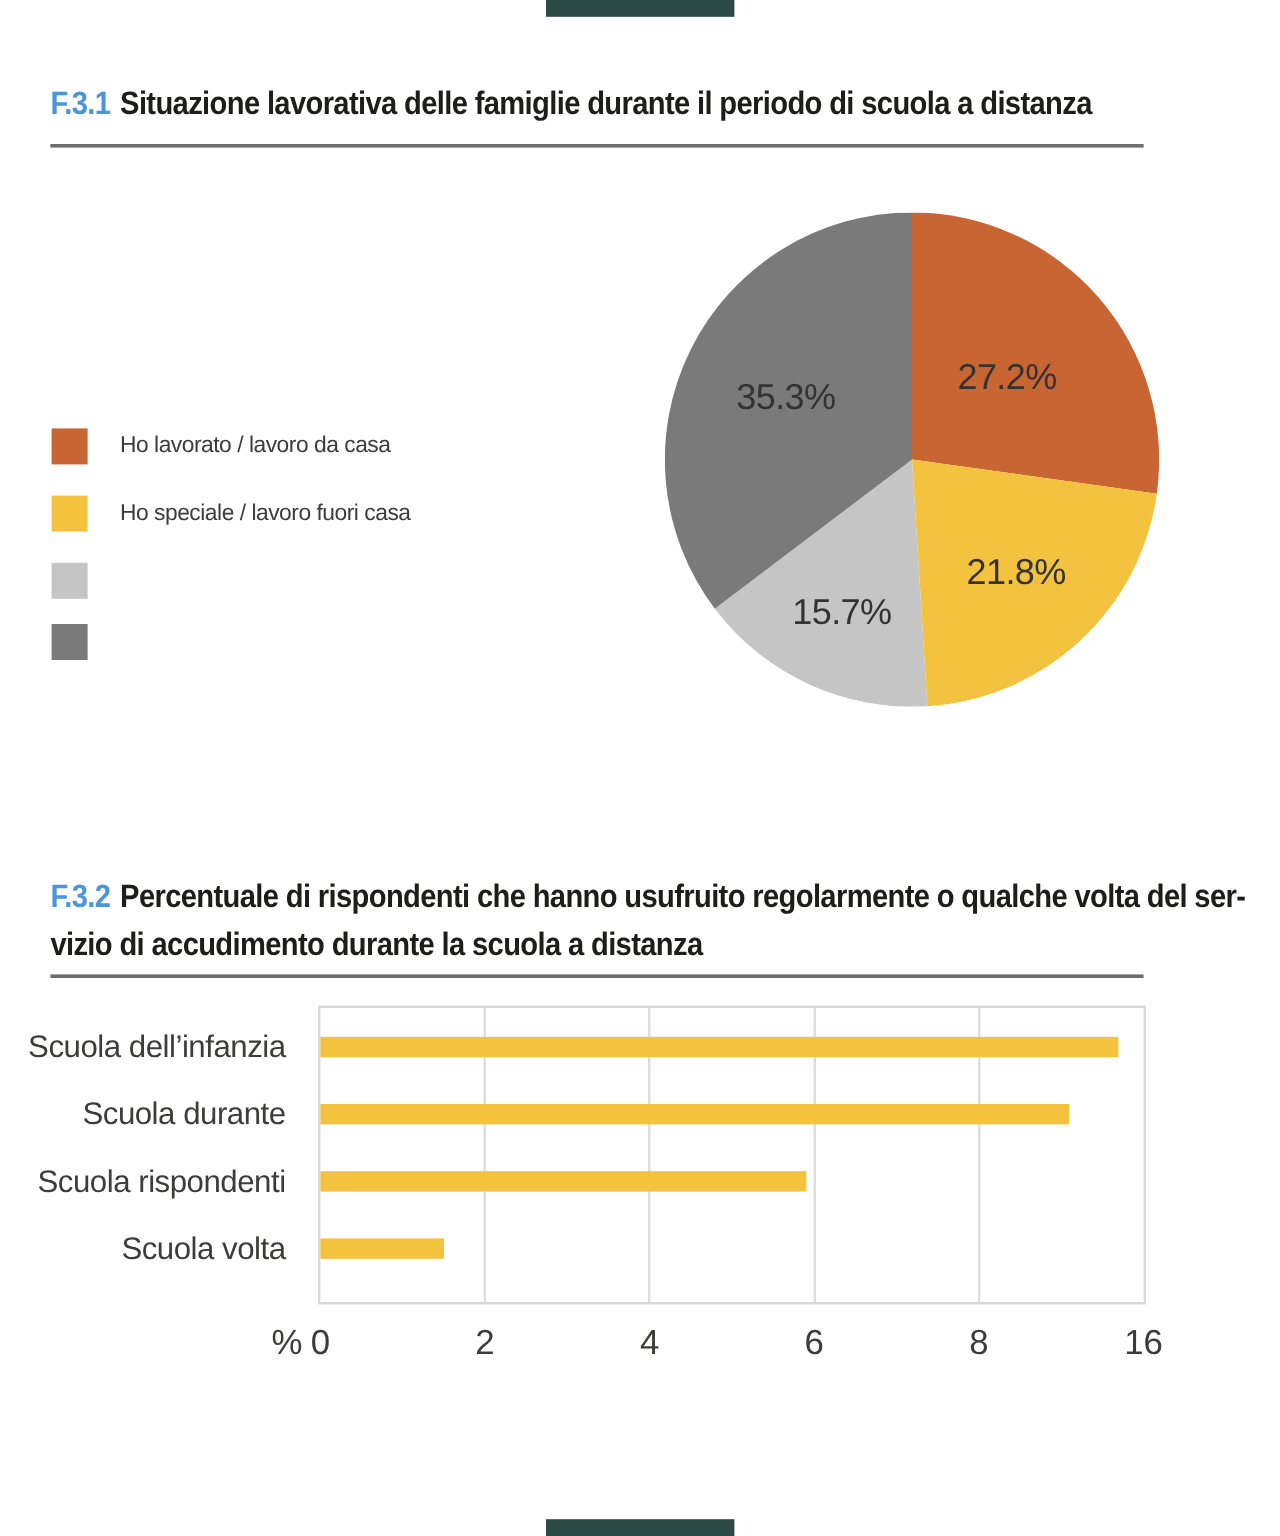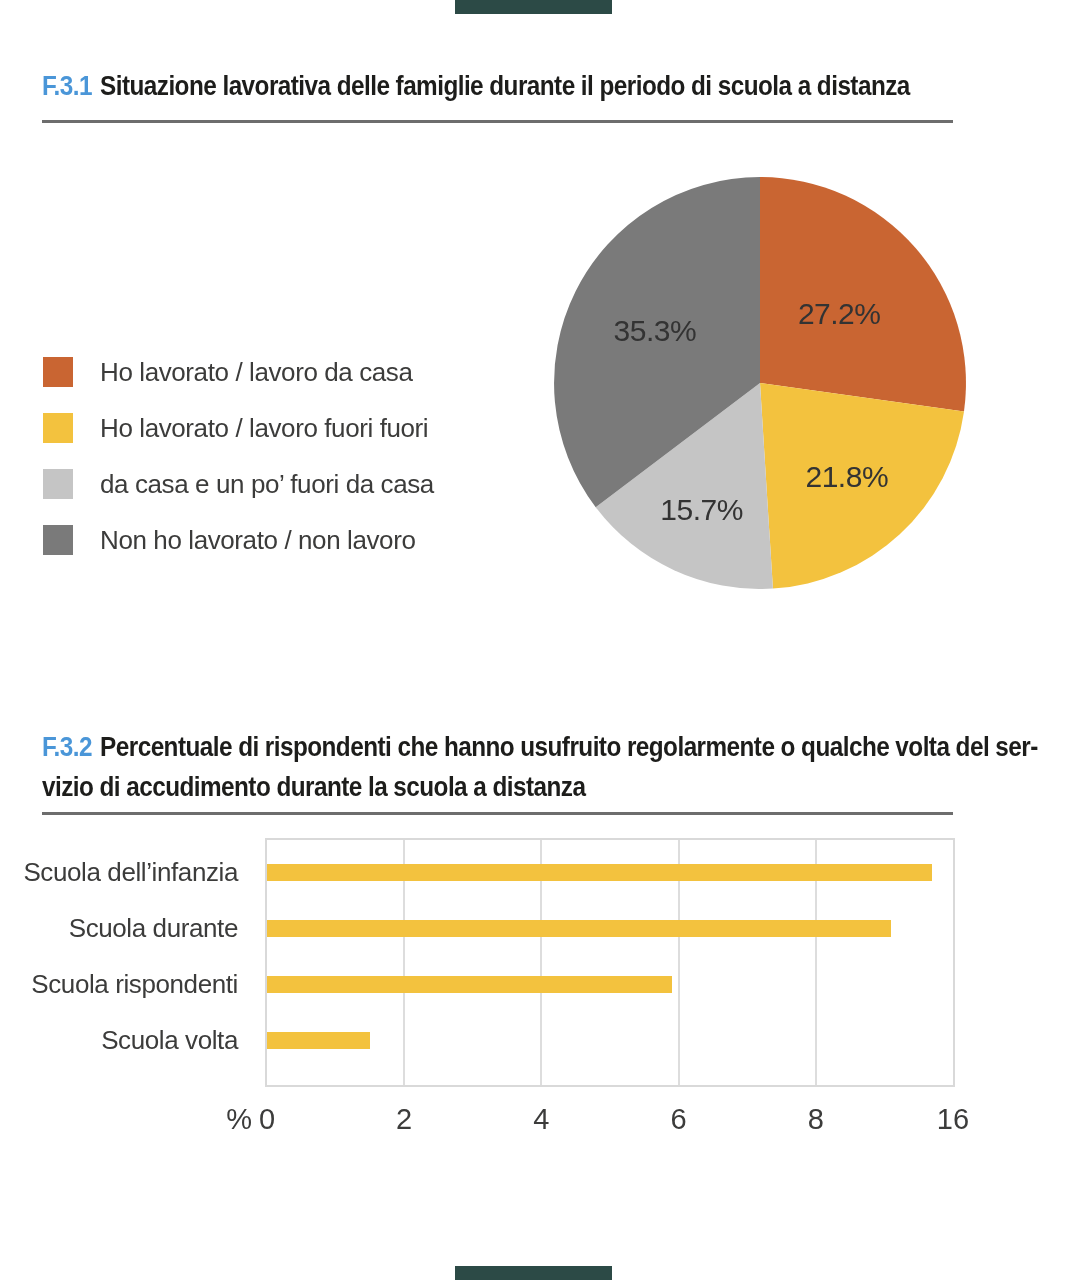--- a/index.html
+++ b/index.html
@@ -19,21 +19,21 @@
   .fig-code { margin-right:9px; }
   .rule { position:absolute; left:42px; width:911px; height:3px; background:#6d6d6d; }
   #rule1 { top:120px; }
   #rule2 { top:812px; }
 
   
   .legend { position:absolute; left:43px; top:352px; list-style:none;
             display:flex; flex-direction:column; gap:16px; width:470px; }
   .legend li { display:flex; align-items:flex-start; }
   .swatch { width:30px; height:30px; flex:none; margin-top:5px; }
-  .legend-text { margin-left:27px; font-size:26px; line-height:40px;
+  .legend-text { margin-left:27px; font-size:19px; line-height:40px;
                  color:#3c3c3b; letter-spacing:-0.4px; }
   .legend-text .line2 { display:block; }
 
   
   #pie-svg { position:absolute; left:554px; top:177px; }
   .pie-label { font-family:"Liberation Sans", sans-serif; font-size:30px;
                fill:#333333; letter-spacing:-0.5px; }
 
   
   .plot { position:absolute; left:265px; top:838px; width:690px; height:249px;
@@ -58,29 +58,28 @@
   <h2 class="fig-title" id="title1"><span class="fig-code" style="color: rgb(74, 150, 216);">F.3.1</span><span>Situazione lavorativa delle famiglie durante il periodo di scuola a distanza</span></h2>
   <div class="rule" id="rule1"></div>
 
   <ul class="legend">
     <li>
       <span class="swatch" style="background: rgb(201, 101, 50);"></span>
       <span class="legend-text"><span>Ho lavorato / lavoro da casa</span></span>
     </li>
     <li>
       <span class="swatch" style="background: rgb(243, 194, 62);"></span>
-      <span class="legend-text"><span>Ho lavorato / lavoro fuori fuori</span></span>
+      <span class="legend-text"><span>Ho speciale / lavoro fuori casa</span></span>
     </li>
     <li>
       <span class="swatch" style="background: rgb(197, 197, 197);"></span>
-      <span class="legend-text"><span class="line2">da casa e un po’ fuori da casa</span></span>
+      <span class="legend-text"></span>
     </li>
     <li>
       <span class="swatch" style="background: rgb(122, 122, 122);"></span>
-      <span class="legend-text"><span>Non ho lavorato / non lavoro</span></span>
     </li>
   </ul>
 
   <svg id="pie-svg" width="412" height="412" viewBox="0 0 412 412">
       <path d="M 206 206 L 206.0 0.0 A 206 206 0 0 1 410.0 234.4 Z" fill="#c96532"></path>
       <text x="285.2" y="147.0" text-anchor="middle" class="pie-label">27.2%</text>
       <path d="M 206 206 L 410.0 234.4 A 206 206 0 0 1 218.9 411.6 Z" fill="#f3c23e"></path>
       <text x="292.8" y="309.7" text-anchor="middle" class="pie-label">21.8%</text>
       <path d="M 206 206 L 218.9 411.6 A 206 206 0 0 1 41.7 330.2 Z" fill="#c5c5c5"></path>
       <text x="147.6" y="343.3" text-anchor="middle" class="pie-label">15.7%</text>

